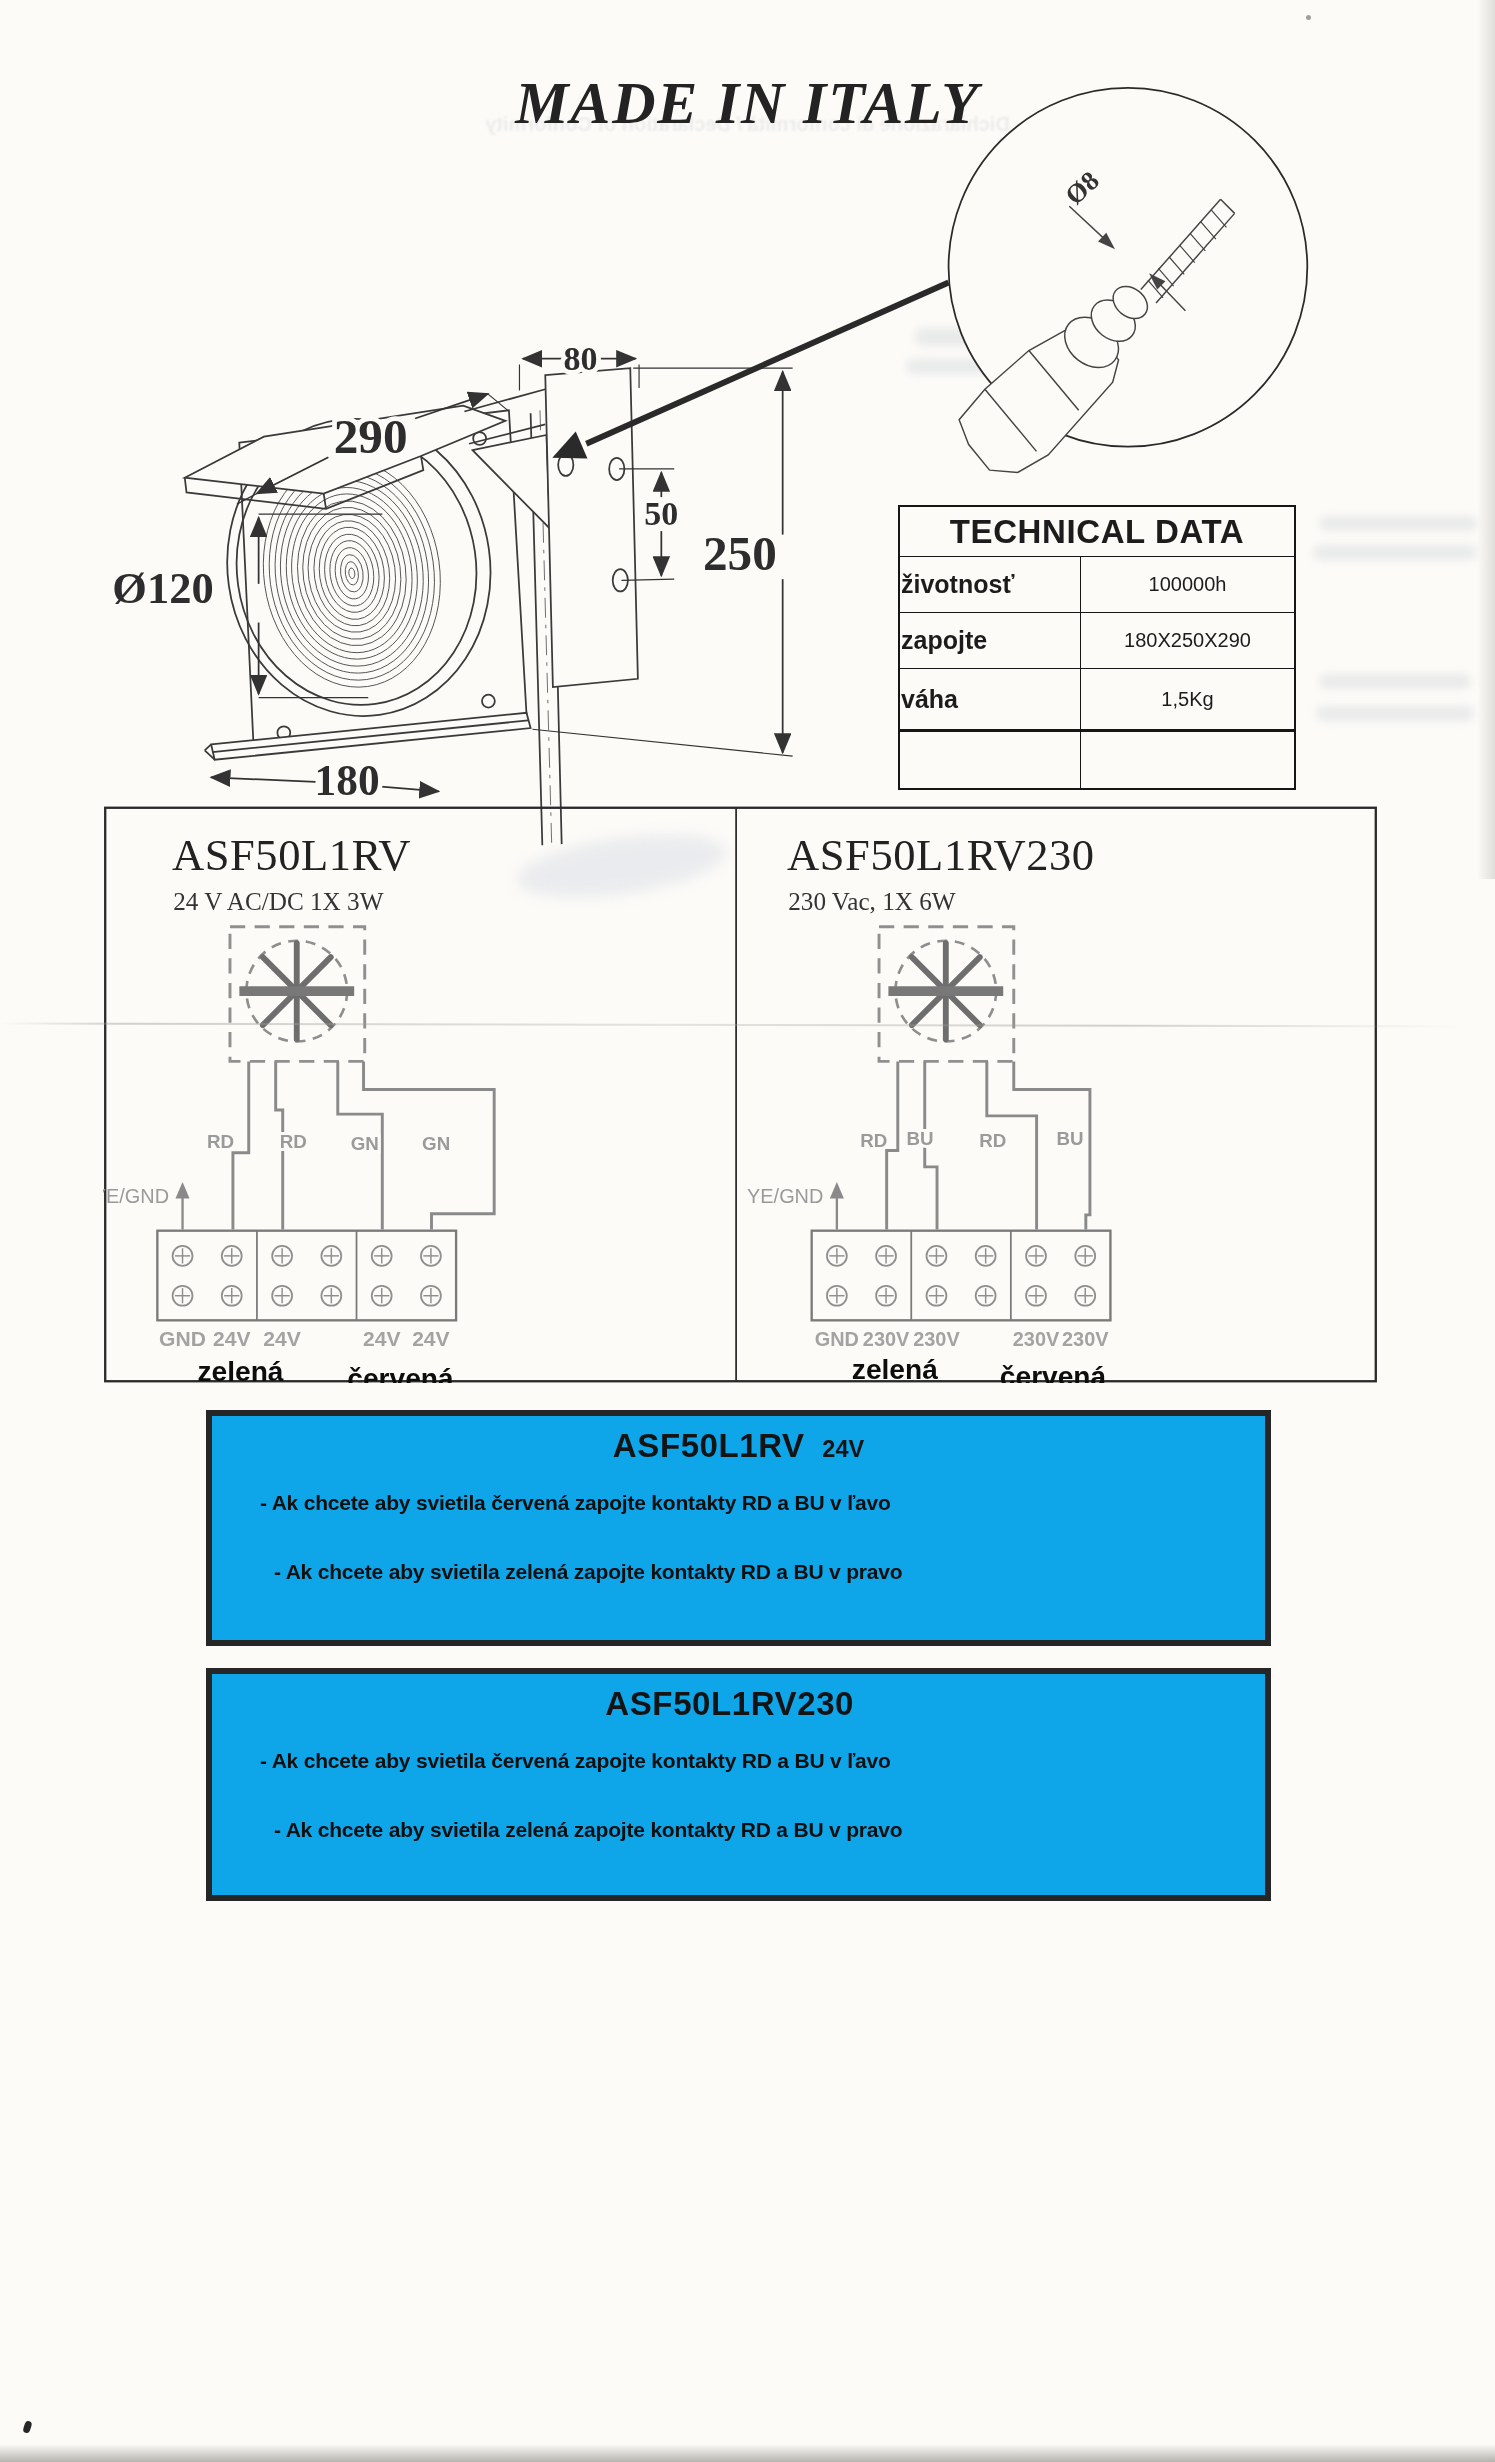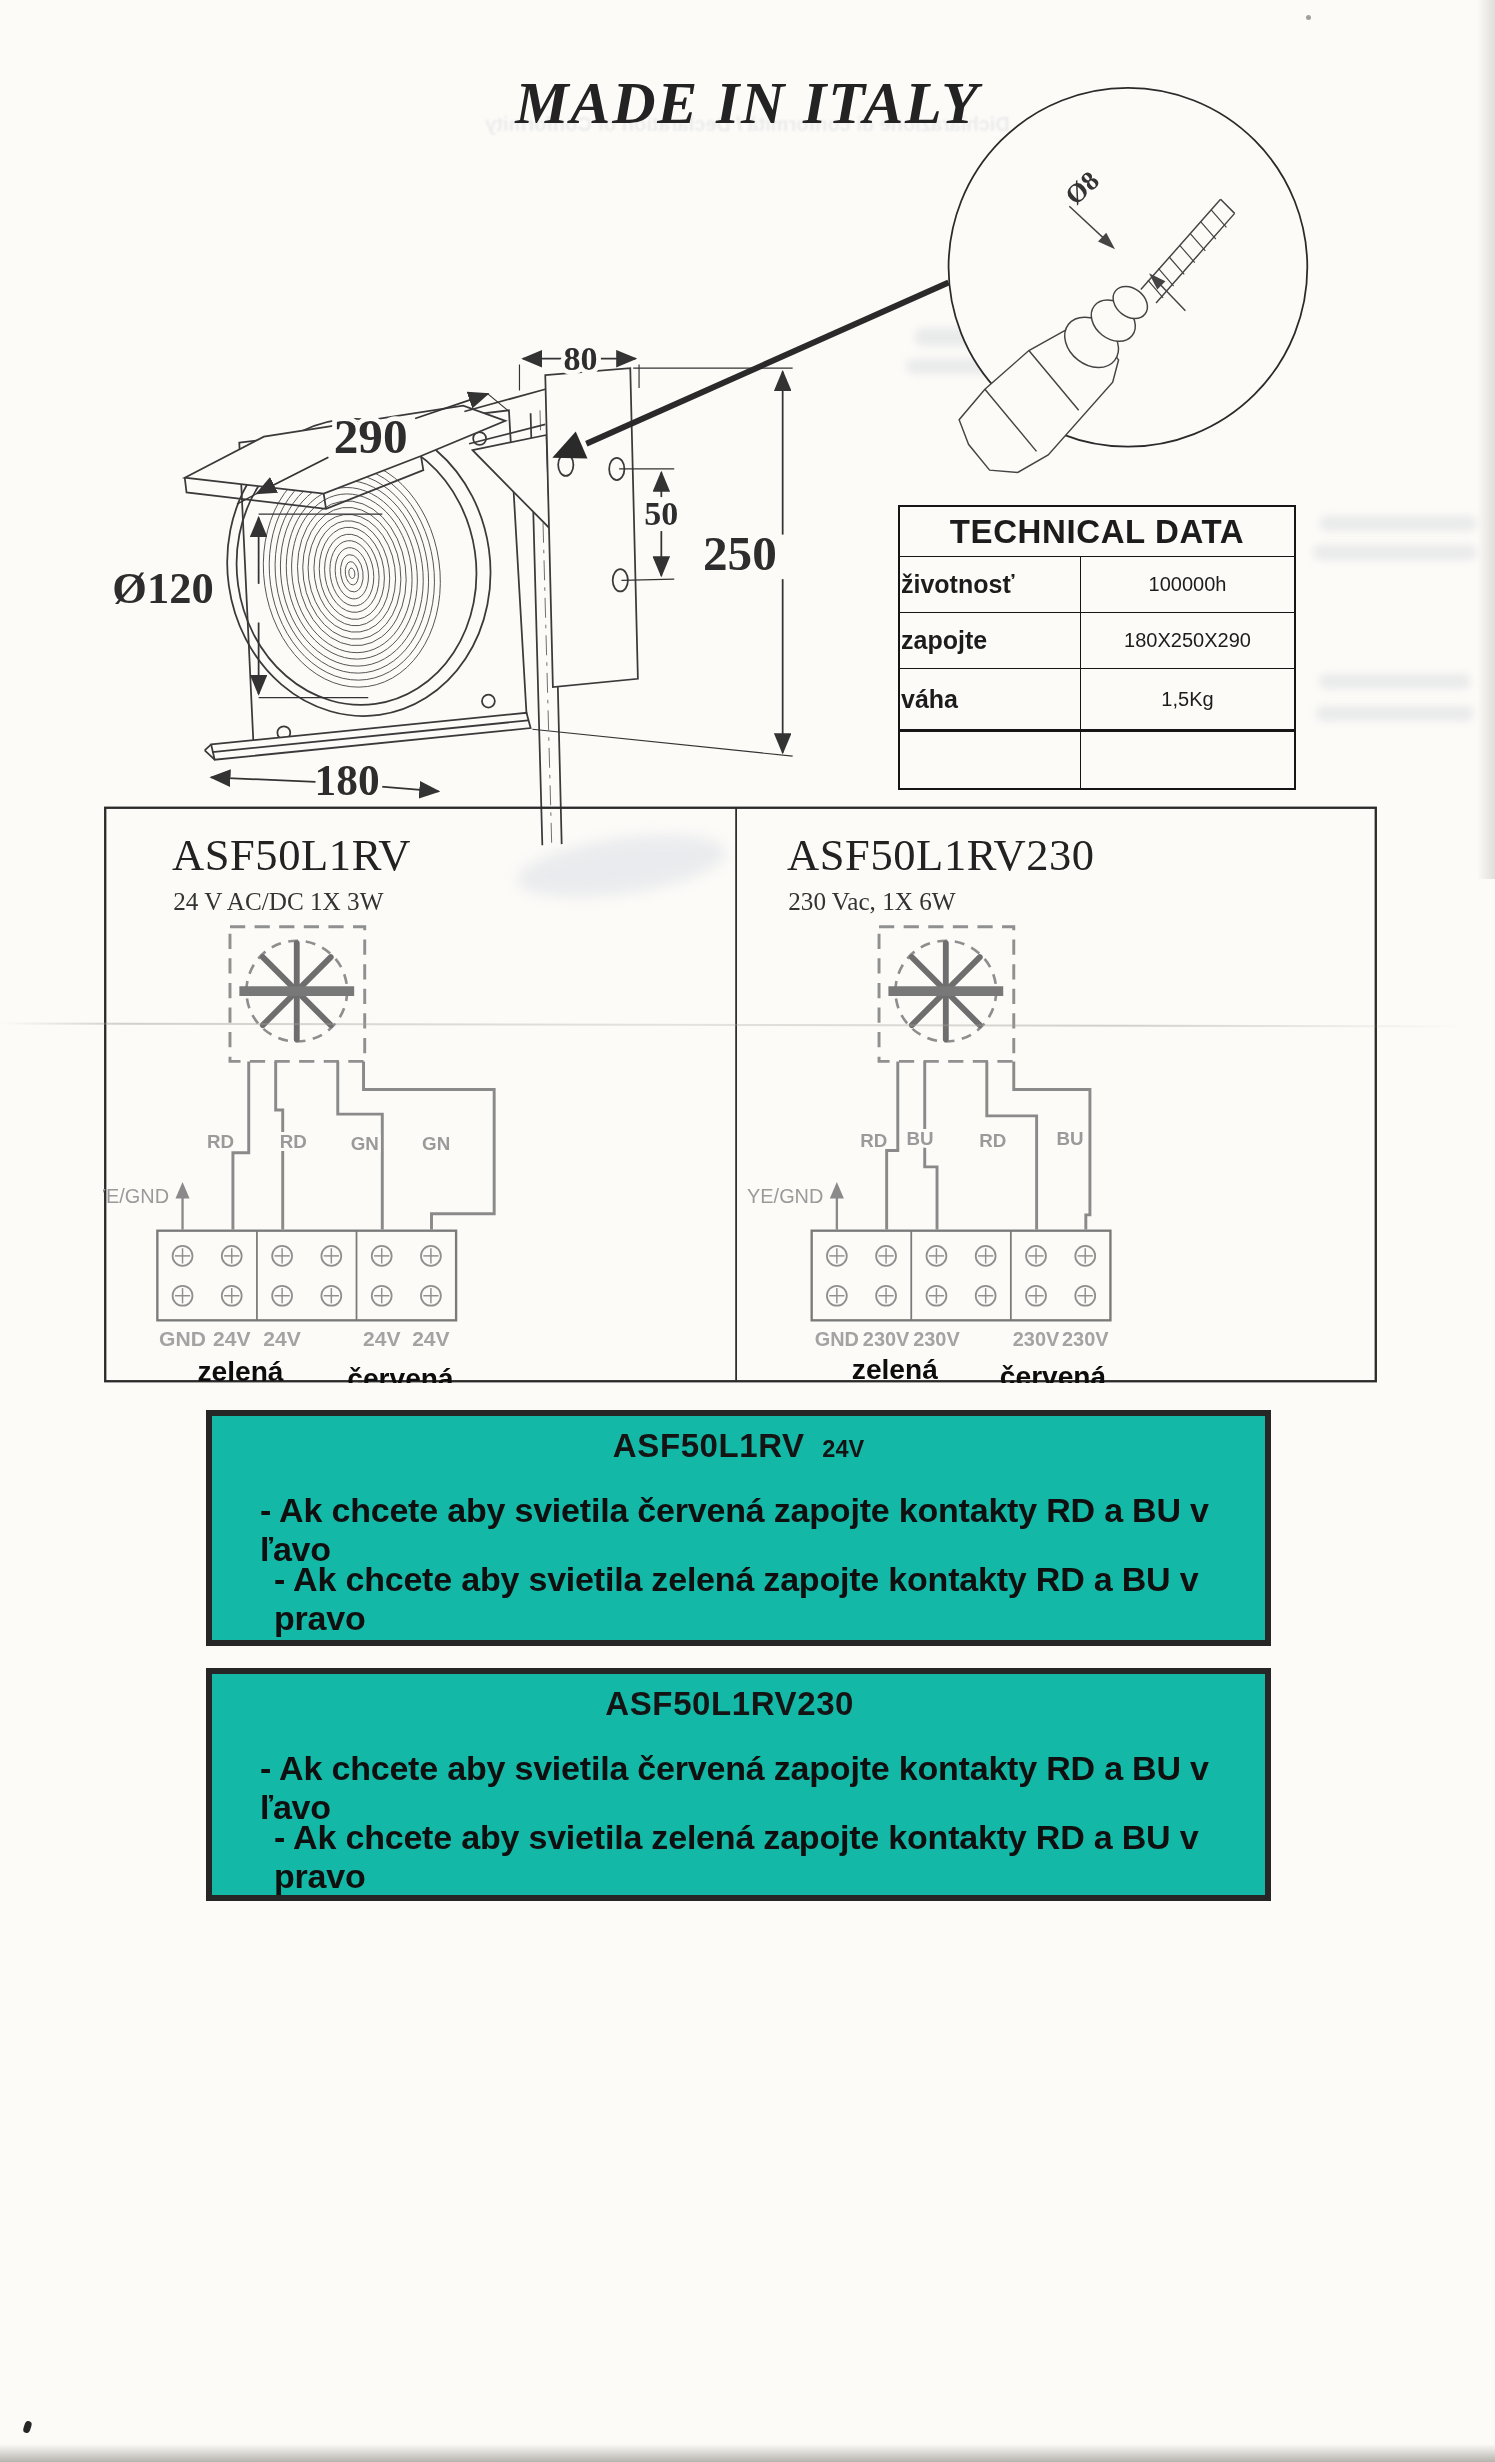--- a/index.html
+++ b/index.html
@@ -20,27 +20,27 @@
       grid-template-rows:50px 56px 56px 63px 1fr;background:#fcfbf8;}
   #tech-table .hdr{grid-column:1/3;display:flex;align-items:center;justify-content:center;
       font-weight:bold;font-size:33px;border-bottom:1.8px solid #161616;letter-spacing:0.6px;}
   #tech-table .lab{display:flex;align-items:center;padding-left:1px;font-weight:bold;
       font-size:25px;border-right:1.8px solid #161616;border-bottom:1.8px solid #161616;}
   #tech-table .val{display:flex;align-items:center;justify-content:center;font-size:20px;
       border-bottom:1.8px solid #161616;}
   #tech-table .thick{border-bottom:3.5px solid #161616;}
   #tech-table .empty{border-bottom:none;}
   
-  .ibox{left:206px;width:1065px;border:6.4px solid #262626;background:#14b8a6;box-sizing:border-box;}
+  .ibox{left:206px;width:1065px;border:6.4px solid #262626;background:#0ea5e9;box-sizing:border-box;}
   #ibox1{top:1410px;height:236px;}
   #ibox2{top:1668px;height:233px;}
   .ibox .ititle{position:absolute;top:10.6px;left:0;width:100%;text-align:center;}
   .ibox .ititle .m{font-weight:bold;font-size:33px;letter-spacing:0.6px;color:#141414;}
   .ibox .ititle .volt{font-weight:bold;font-size:23.5px;margin-left:17.6px;color:#141414;}
-  .ibox .iline{position:absolute;left:48px;font-weight:bold;font-size:34px;color:#0f0f0f;
+  .ibox .iline{position:absolute;left:48px;font-weight:bold;font-size:21px;color:#0f0f0f;
       letter-spacing:-0.2px;}
   .ibox .l1{top:75px;} .ibox .l2{top:144px;margin-left:14px;}
   
   .crease{left:0;top:1024px;width:1495px;height:2.3px;transform:rotate(.12deg);
      background:linear-gradient(90deg,rgba(160,155,148,0),rgba(160,155,148,.45) 8%,
      rgba(175,170,162,.3) 45%,rgba(160,155,148,.45) 75%,rgba(160,155,148,0) 98%);}
   .edge-bottom{left:0;top:2444px;width:1495px;height:19px;
      background:linear-gradient(180deg,rgba(0,0,0,0),rgba(118,114,106,.55));}
   .edge-right{left:1477px;top:0;width:17.6px;height:879px;
      background:linear-gradient(90deg,rgba(0,0,0,0),rgba(140,136,128,.25));}

